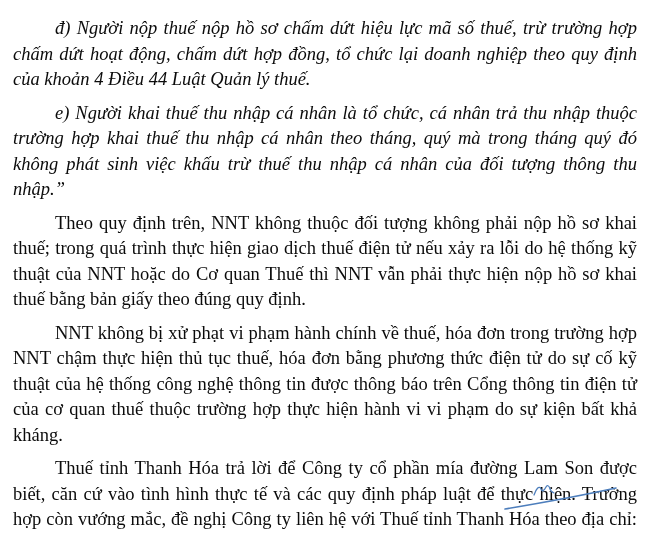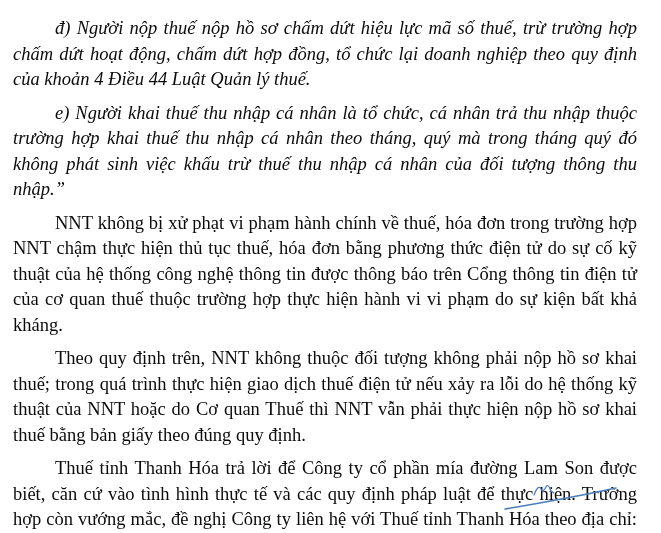--- a/index.html
+++ b/index.html
@@ -37,21 +37,21 @@
     height: 533px;
     pointer-events: none;
   }
 </style>
 </head>
 <body>
 
 <div class="doc">
   <p class="para italic">đ) Người nộp thuế nộp hồ sơ chấm dứt hiệu lực mã số thuế, trừ trường hợp chấm dứt hoạt động, chấm dứt hợp đồng, tổ chức lại doanh nghiệp theo quy định của khoản 4 Điều 44 Luật Quản lý thuế.</p>
   <p class="para italic">e) Người khai thuế thu nhập cá nhân là tổ chức, cá nhân trả thu nhập thuộc trường hợp khai thuế thu nhập cá nhân theo tháng, quý mà trong tháng quý đó không phát sinh việc khấu trừ thuế thu nhập cá nhân của đối tượng thông thu nhập.”</p>
+  <p class="para">Theo quy định trên, NNT không thuộc đối tượng không phải nộp hồ sơ khai thuế; trong quá trình thực hiện giao dịch thuế điện tử nếu xảy ra lỗi do hệ thống kỹ thuật của NNT hoặc do Cơ quan Thuế thì NNT vẫn phải thực hiện nộp hồ sơ khai thuế bằng bản giấy theo đúng quy định.</p>
   <p class="para">NNT không bị xử phạt vi phạm hành chính về thuế, hóa đơn trong trường hợp NNT chậm thực hiện thủ tục thuế, hóa đơn bằng phương thức điện tử do sự cố kỹ thuật của hệ thống công nghệ thông tin được thông báo trên Cổng thông tin điện tử của cơ quan thuế thuộc trường hợp thực hiện hành vi vi phạm do sự kiện bất khả kháng.</p>
-  <p class="para">Theo quy định trên, NNT không thuộc đối tượng không phải nộp hồ sơ khai thuế; trong quá trình thực hiện giao dịch thuế điện tử nếu xảy ra lỗi do hệ thống kỹ thuật của NNT hoặc do Cơ quan Thuế thì NNT vẫn phải thực hiện nộp hồ sơ khai thuế bằng bản giấy theo đúng quy định.</p>
   <p class="para">Thuế tỉnh Thanh Hóa trả lời để Công ty cổ phần mía đường Lam Son được biết, căn cứ vào tình hình thực tế và các quy định pháp luật để thực hiện. Trường hợp còn vướng mắc, đề nghị Công ty liên hệ với Thuế tỉnh Thanh Hóa theo địa chỉ: 02A14 đại lộ Lê Lợi, phường Hạc Thành, tỉnh Thanh Hóa (Phòng Quản lý hỗ trợ doanh nghiệp số 2, số điện thoại 0949.346.981 ) để được hướng dẫn, hỗ trợ giải quyết./.</p>
 </div>
 
 <svg class="pen-svg" viewBox="0 0 661 533" xmlns="http://www.w3.org/2000/svg">
   <path d="M 505 509 C 535 504, 575 497, 616 488" fill="none" stroke-width="1.6" stroke-linecap="round" stroke="#4d7ebc"></path>
   <path d="M 534 495 C 536 489, 539 485, 541 489 C 542 492, 544 491, 546 487 C 547 485, 549 485, 550 489 C 550.5 491, 552 492, 554 493" fill="none" stroke-width="1.3" stroke-linecap="round" stroke="#4d7ebc"></path>
 </svg>
 
 </body></html>

